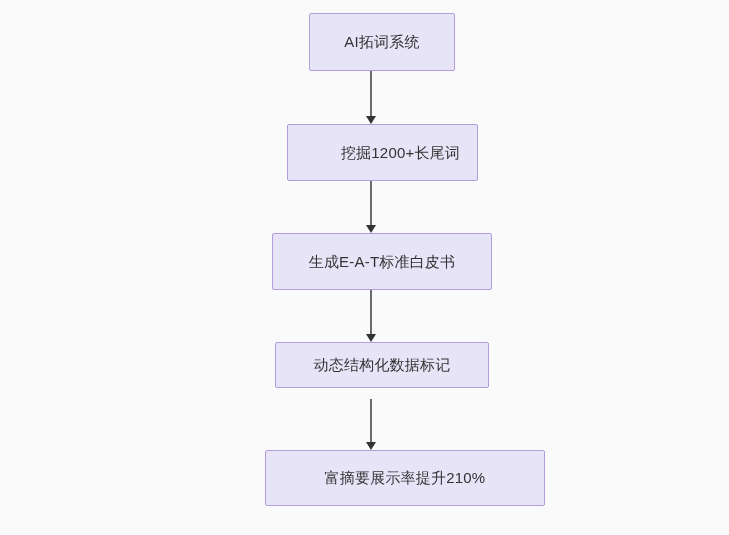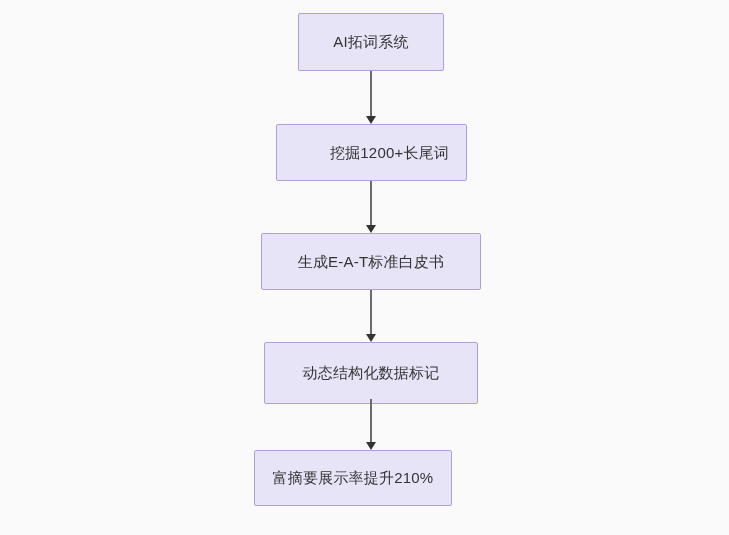--- a/index.html
+++ b/index.html
@@ -25,20 +25,21 @@
   .node {
     position: absolute;
     box-sizing: border-box;
     background: #e8e4f8;
     border: 1.5px solid #b39ddb;
     border-radius: 2px;
     display: flex;
     align-items: center;
     justify-content: center;
     text-align: center;
+    margin-left: 11px;
   }
 
   .node-label {
     font-family: "Liberation Sans", "DejaVu Sans", sans-serif;
     font-size: 15px;
     line-height: 1.2;
     color: #333333;
     letter-spacing: 0.2px;
     white-space: nowrap;
     user-select: none;
@@ -62,22 +63,22 @@
     height: 0;
     border-left: 5px solid transparent;
     border-right: 5px solid transparent;
     border-top: 8px solid #333333;
   }
 
   
   #node-0 { left: 298px; top: 13px;  width: 146px; height: 58px; }
   #node-1 { left: 276px; top: 124px; width: 191px; height: 57px; }
   #node-2 { left: 261px; top: 233px; width: 220px; height: 57px; }
-  #node-3 { left: 264px; top: 342px; width: 214px; height: 62px; }
-  #node-4 { left: 254px; top: 450px; width: 198px; height: 56px; }
+  #node-3 { left: 264px; top: 342px; width: 214px; height: 46px; }
+  #node-4 { left: 254px; top: 450px; width: 280px; height: 56px; }
 
   
   #edge-0 { left: 370px; top: 71px;  height: 53px; }
   #edge-1 { left: 370px; top: 181px; height: 52px; }
   #edge-2 { left: 370px; top: 290px; height: 52px; }
   #edge-3 { left: 370px; top: 399px; height: 51px; }
 </style>
 </head>
 <body style="background: rgb(250, 250, 250);">
 

